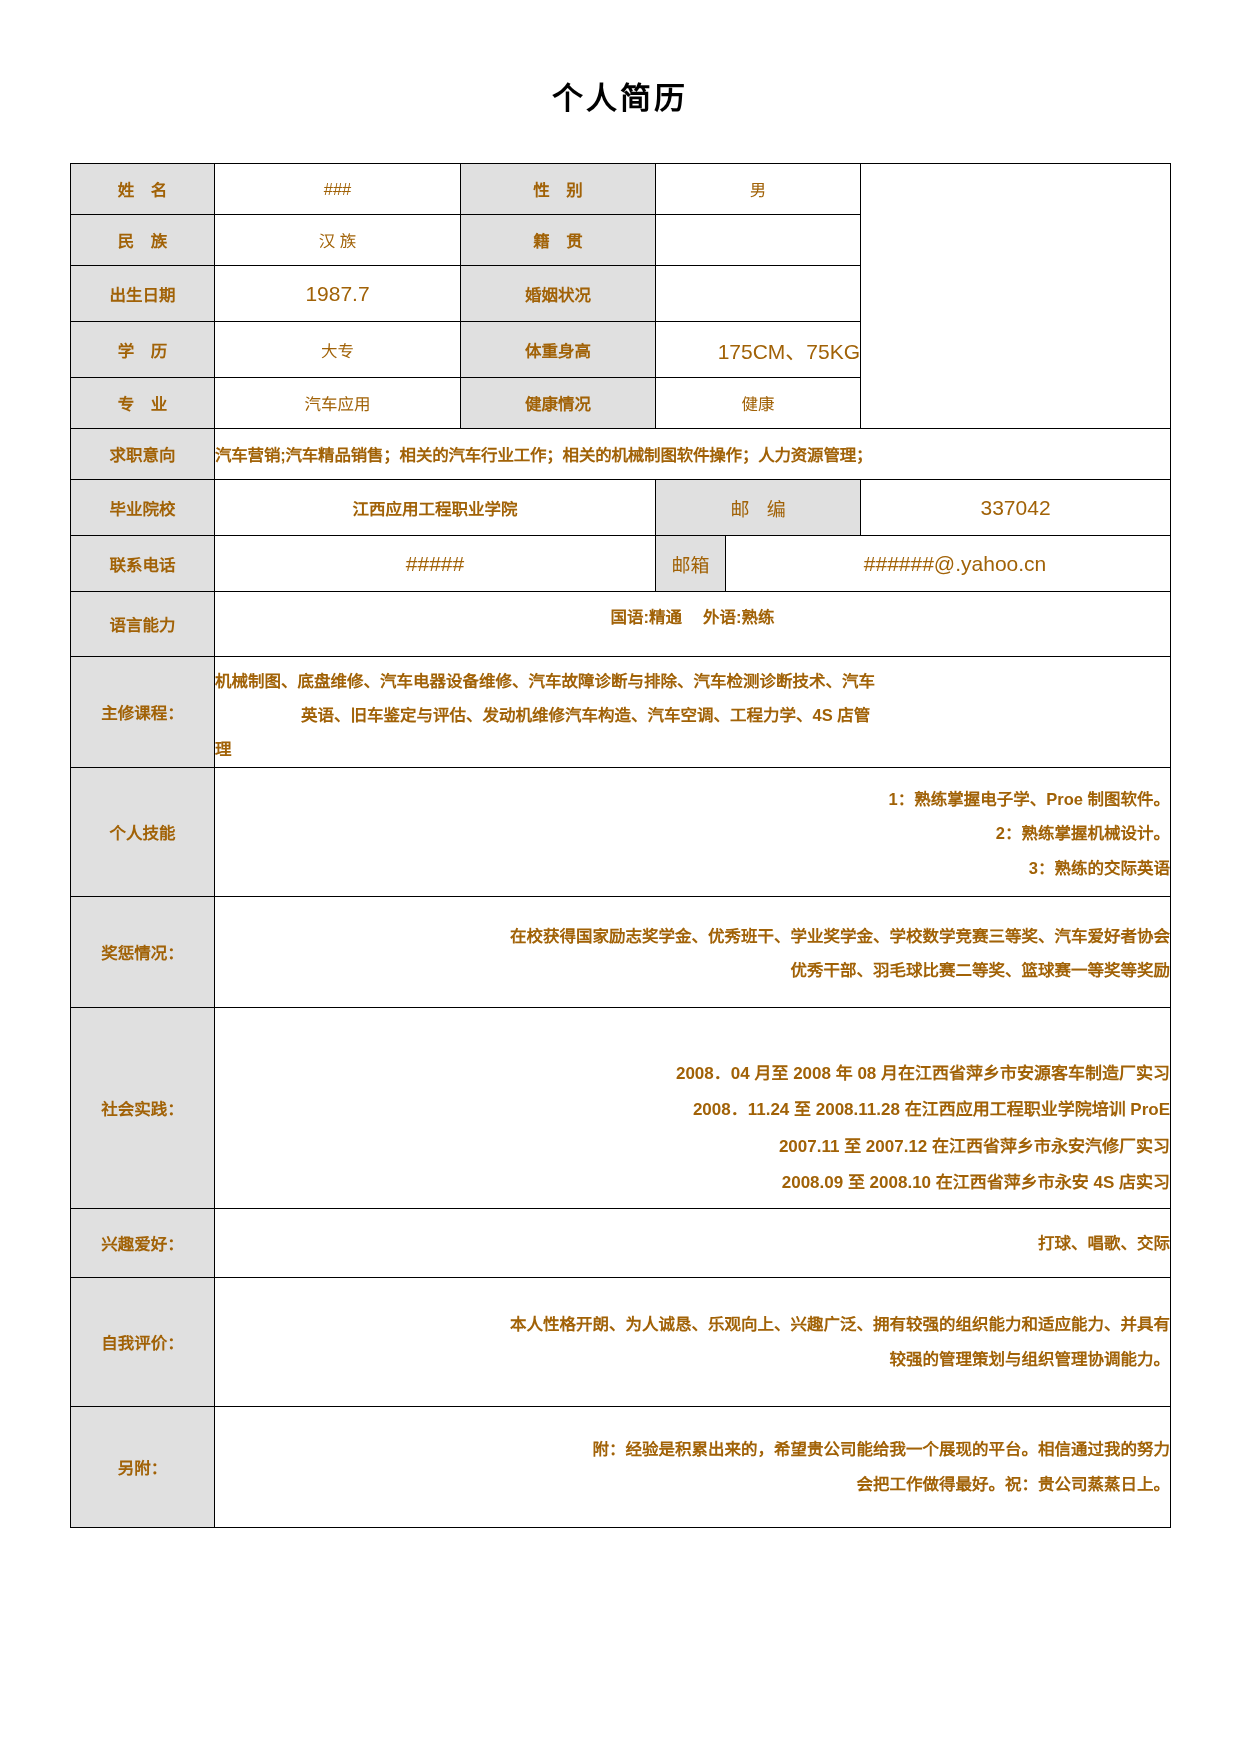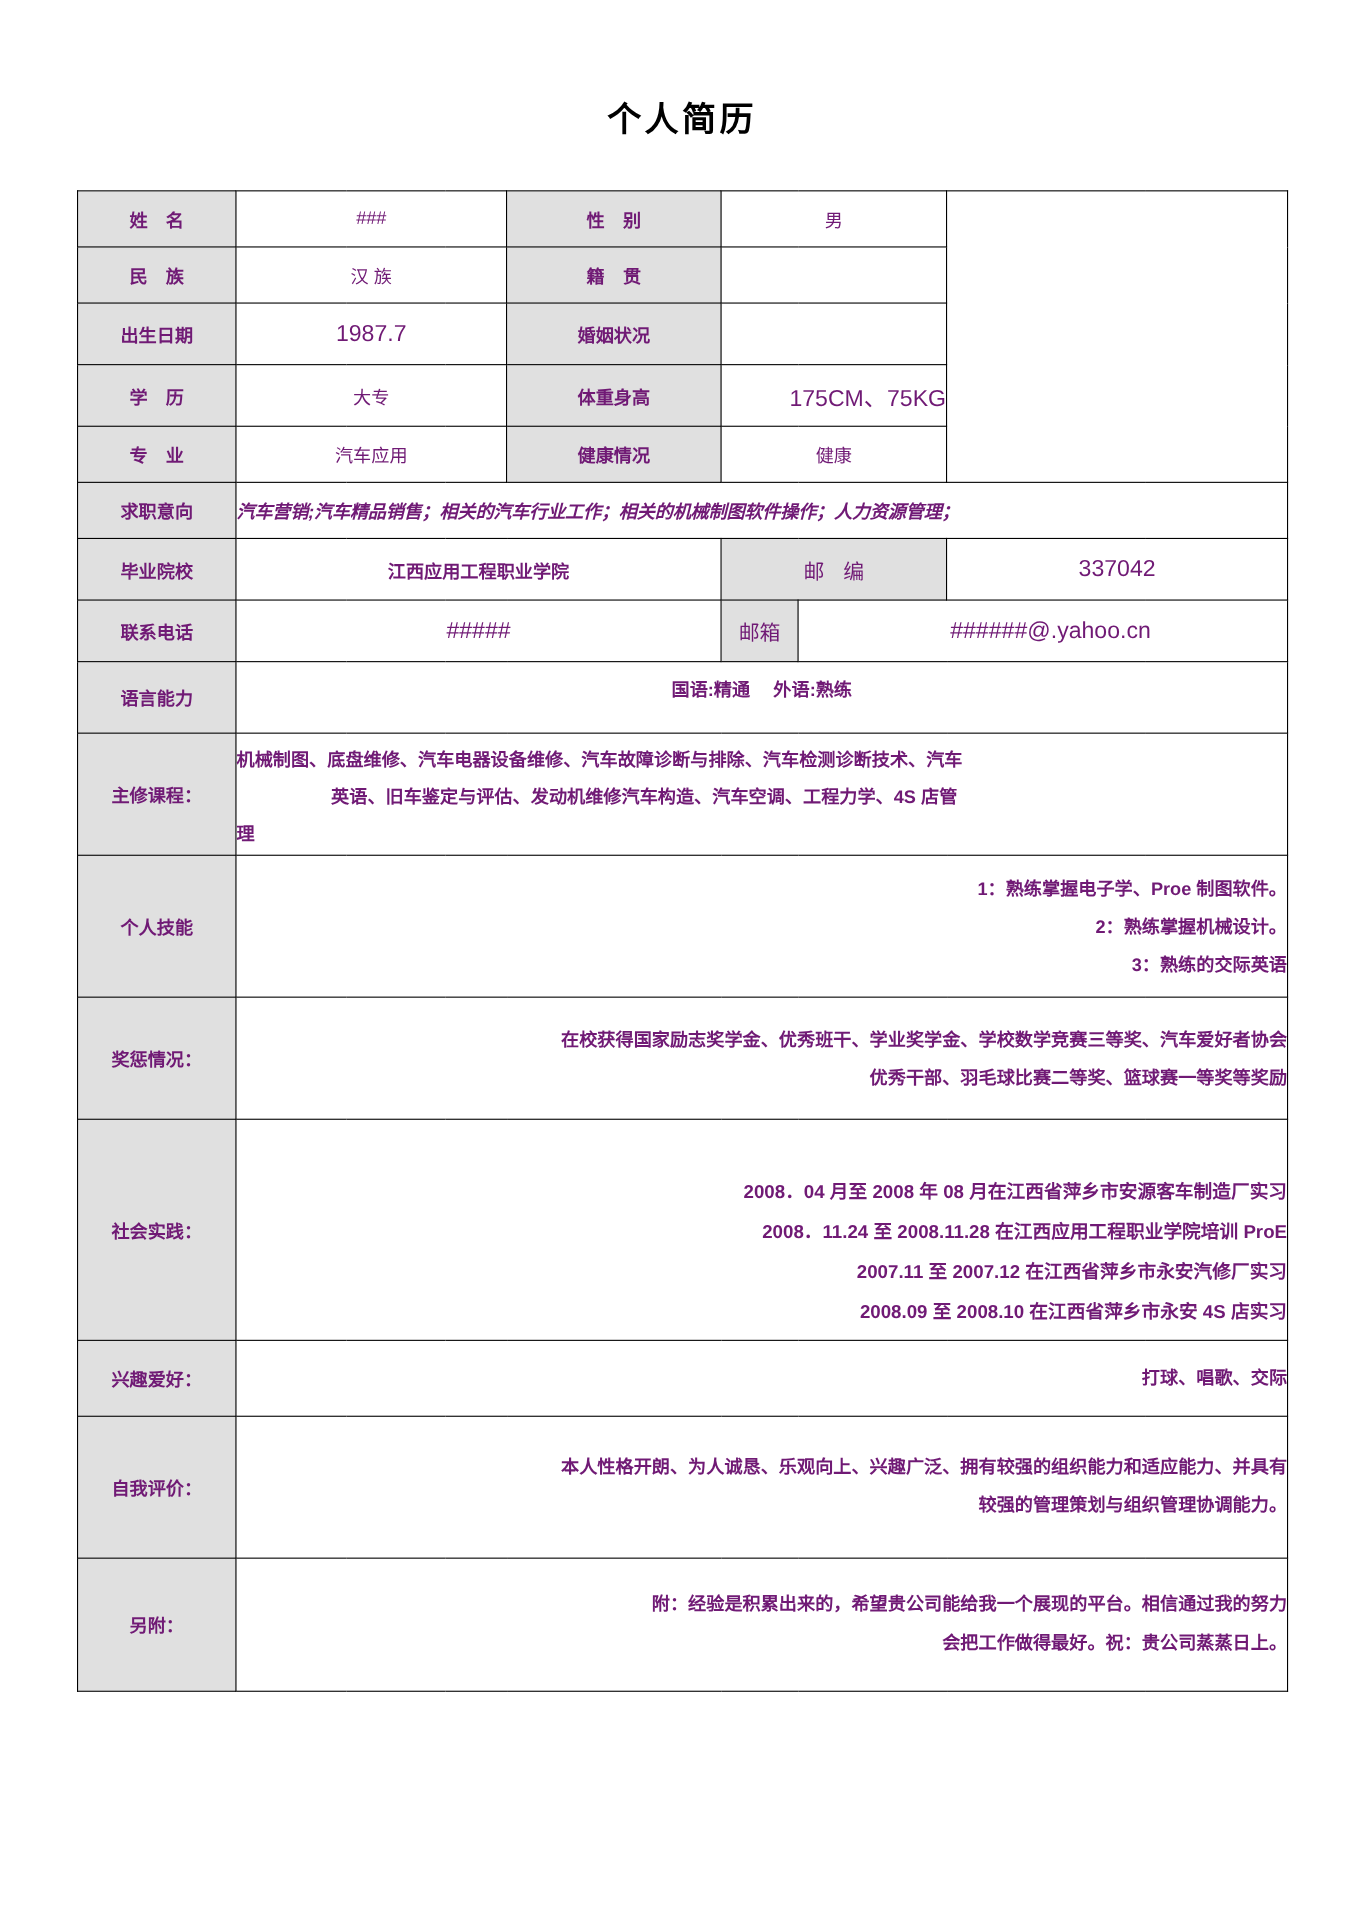--- a/index.html
+++ b/index.html
@@ -13,21 +13,21 @@
     height: 1754px;
     font-family: "Liberation Sans", "DejaVu Sans", sans-serif;
     color: #000000;
     overflow: hidden;
   }
   .page {
     position: relative;
     width: 1240px;
     height: 1754px;
     box-sizing: border-box;
-    padding: 18px 70px;
+    padding: 8px 70px;
   }
   .doc-title {
     text-align: center;
     font-size: 31px;
     font-weight: bold;
     letter-spacing: 3px;
     margin: 0;
     padding-top: 72px;
     padding-bottom: 0;
     line-height: 1.2;
@@ -37,21 +37,21 @@
     width: 1100px;
     border-collapse: collapse;
     margin-top: 46px;
     table-layout: fixed;
   }
   table.resume td {
     border: 1px solid #000000;
     padding: 0;
     vertical-align: middle;
     font-size: 16.5px;
-    color: #701a75;
+    color: #a16207;
   }
   
   .lbl {
     background: #e0e0e0;
     text-align: center;
     font-weight: bold;
     font-size: 17px;
     padding: 4px 2px;
   }
   .lbl.sp2 { letter-spacing: 6px; text-indent: 6px; }
@@ -99,21 +99,20 @@
     vertical-align: middle;
   }
   .objective {
     background: #ffffff;
     text-align: left;
     padding: 6px 4px 6px 8px;
     font-size: 16.2px;
     font-weight: bold;
     letter-spacing: -0.2px;
     white-space: nowrap;
-    font-style: italic;
   }
   .school {
     background: #fff;
     text-align: center;
     font-size: 18px;
     font-weight: bold;
   }
   .mailbox-lbl {
     background: #e0e0e0;
     text-align: center;

